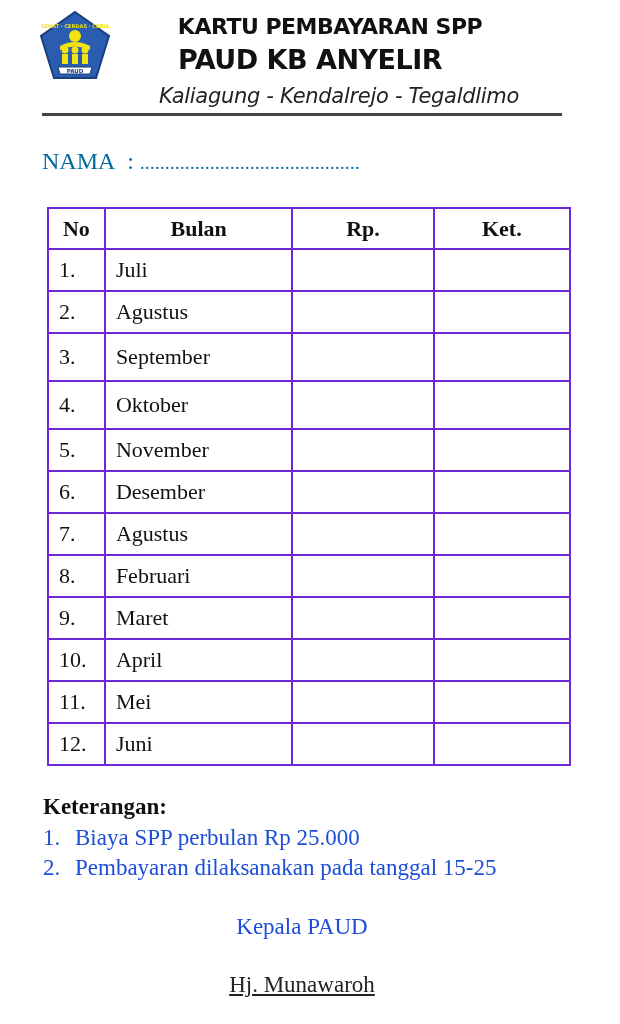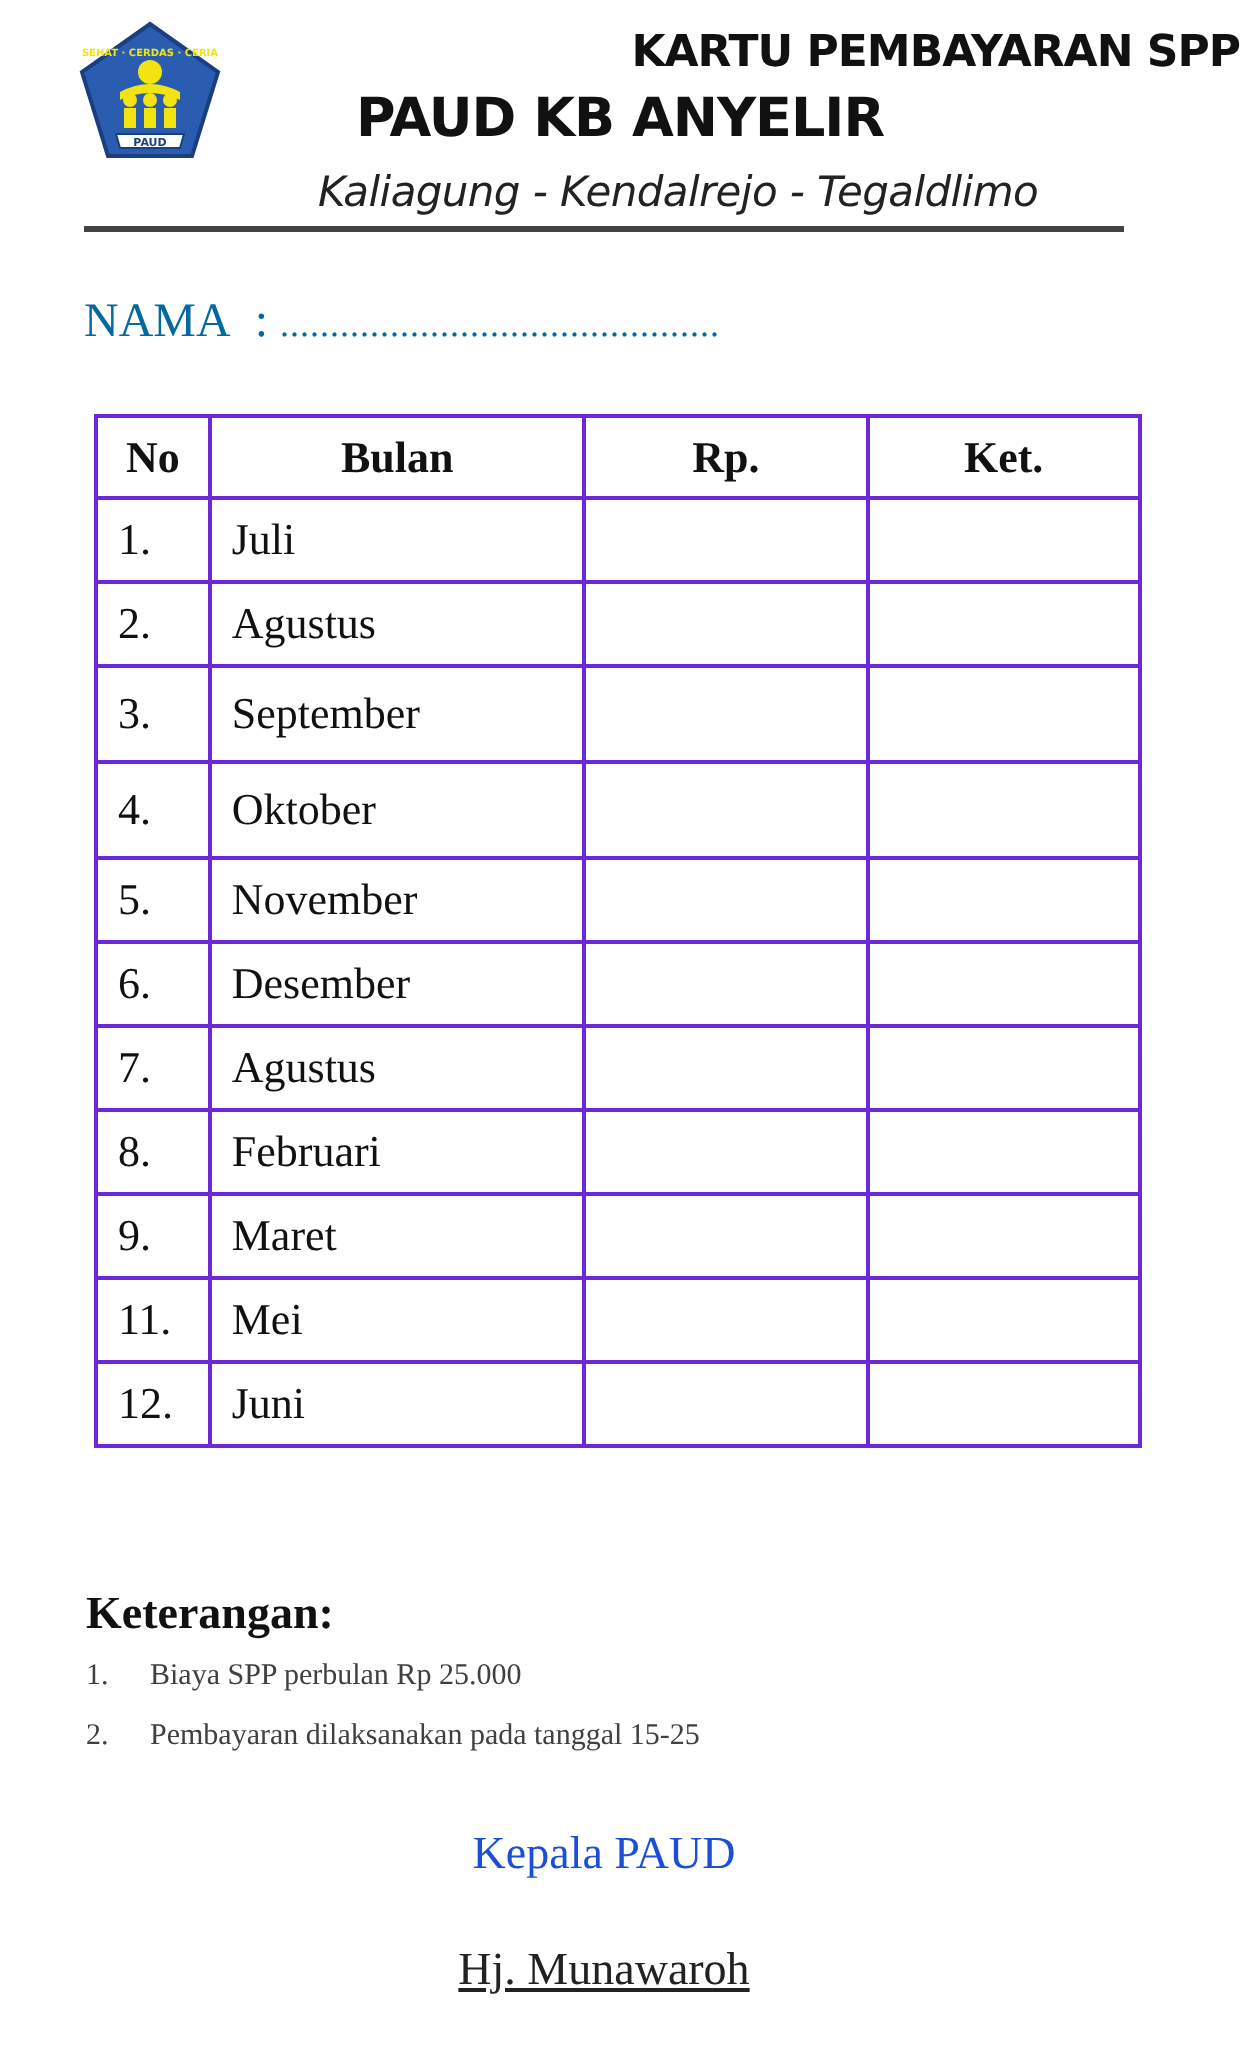--- a/index.html
+++ b/index.html
@@ -1,41 +1,41 @@
 <!DOCTYPE html>
 <html><head>
 <meta charset="utf-8">
 <style>
   * { box-sizing: border-box; margin: 0; padding: 0; }
   html, body { width: 620px; height: 1024px; background: #ffffff; overflow: hidden; }
   body { position: relative; font-family: "Liberation Serif", serif; color: #111; }
 
   .logo { position: absolute; left: 38px; top: 10px; width: 74px; height: 72px; }
 
-  .title1 { position: absolute; left: 0; width: 620px; top: 14px; padding-left: 40px; text-align: right;
+  .title1 { position: absolute; left: 0; width: 620px; top: 14px; padding-left: 40px; text-align: center;
     font-family: "DejaVu Sans", sans-serif; font-weight: bold; font-size: 22px; letter-spacing: -0.5px; color: #111; }
   .title2 { position: absolute; left: 0; width: 620px; top: 44px; text-align: center;
     font-family: "DejaVu Sans", sans-serif; font-weight: bold; font-size: 27px; letter-spacing: -0.5px; color: #111; }
   .subtitle { position: absolute; left: 0; width: 620px; top: 84px; padding-left: 58px; text-align: center;
     font-family: "DejaVu Sans", sans-serif; font-style: italic; font-size: 21px; letter-spacing: -0.3px; color: #222; }
   .header-rule { position: absolute; left: 42px; top: 113px; width: 520px; height: 3px; background: #444; }
 
   .nama { position: absolute; left: 42px; top: 148px; font-size: 24px; color: #0369a1; }
   .nama .dots { font-size: 18px; letter-spacing: 0.5px; }
 
   table.spp { position: absolute; left: 47px; top: 207px; width: 524px; border-collapse: collapse; }
   table.spp th, table.spp td { border: 2px solid #6d28d9; font-size: 22px; }
   table.spp th { font-weight: bold; height: 41px; text-align: center; }
   table.spp td { padding-left: 10px; height: 42px; }
   table.spp td.no { padding-left: 10px; }
   table.spp tr.tall td { height: 48px; }
   col.c-no { width: 57px; } col.c-bulan { width: 188px; } col.c-rp { width: 142px; } col.c-ket { width: 137px; }
 
   .ket-title { position: absolute; left: 43px; top: 794px; font-size: 23px; font-weight: bold; }
-  .ket-list { position: absolute; left: 43px; top: 823px; font-size: 15px; line-height: 30px; color: #404040; }
+  .ket-list { position: absolute; left: 43px; top: 823px; font-size: 23px; line-height: 30px; color: #1d4ed8; }
   .ket-list .num { display: inline-block; width: 32px; }
 
   .kepala { position: absolute; left: 0; width: 604px; top: 914px; text-align: center; font-size: 23px; color: #1d4ed8; }
   .ttd { position: absolute; left: 0; width: 604px; top: 972px; text-align: center; font-size: 23px; color: #222; text-decoration: underline; }
 </style>
 </head>
 <body>
 
 <svg class="logo" viewBox="0 0 74 72">
   <polygon points="37,2 71,26 58,68 16,68 3,26" fill="#2a5db0" stroke="#1a3f80" stroke-width="2"></polygon>
@@ -127,20 +127,26 @@
       <td></td>
       <td></td>
     </tr>
     <tr>
       <td class="no">9.</td>
       <td>Maret</td>
       <td></td>
       <td></td>
     </tr>
     <tr>
+      <td class="no">10.</td>
+      <td>April</td>
+      <td></td>
+      <td></td>
+    </tr>
+    <tr>
       <td class="no">11.</td>
       <td>Mei</td>
       <td></td>
       <td></td>
     </tr>
     <tr>
       <td class="no">12.</td>
       <td>Juni</td>
       <td></td>
       <td></td>

